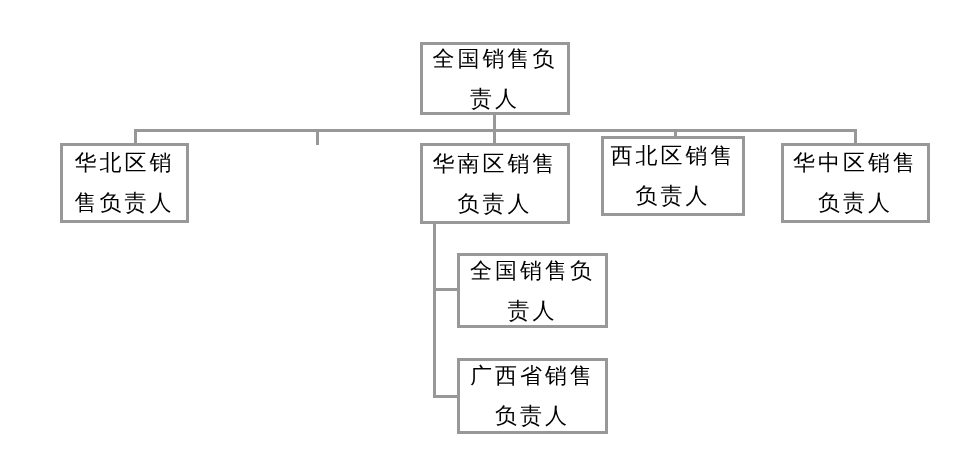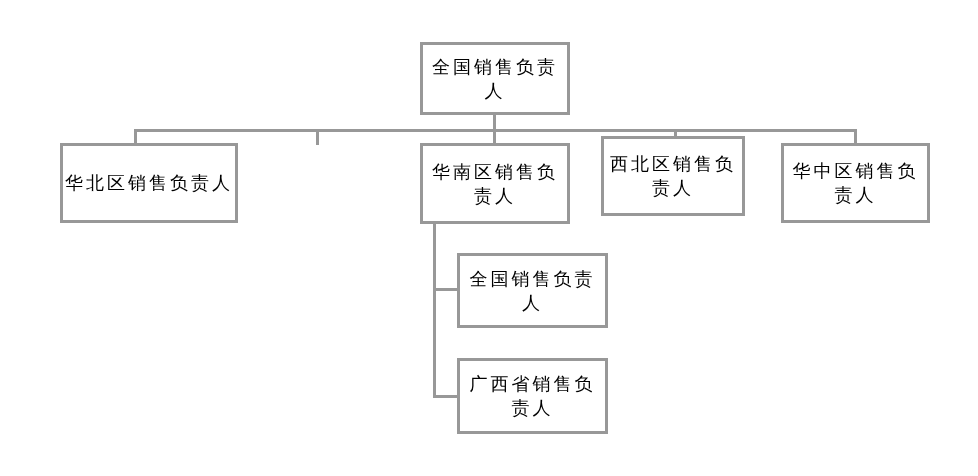--- a/index.html
+++ b/index.html
@@ -25,34 +25,34 @@
     border: 3px solid var(--node-border);
     background: var(--bg);
     display: flex;
     align-items: center;
     justify-content: center;
     text-align: center;
   }
   .node-label {
     display: block;
     width: 100%;
-    font-size: 18px;
-    line-height: 24px;
+    font-size: 22px;
+    line-height: 40px;
     letter-spacing: 3px;
     color: var(--text);
     word-break: break-all;
     overflow-wrap: anywhere;
   }
   .line {
     position: absolute;
     background: var(--connector);
   }
   
   .n-national  { left: 420px; top: 42px;  width: 150px; height: 73px; }
-  .n-north     { left: 60px;  top: 143px; width: 178px; height: 80px; }
+  .n-north     { left: 60px;  top: 143px; width: 129px; height: 80px; }
   .n-east      { left: 242px; top: 143px; width: 150px; height: 80px; }
   .n-south     { left: 420px; top: 143px; width: 150px; height: 81px; }
   .n-northwest { left: 601px; top: 136px; width: 144px; height: 80px; }
   .n-central   { left: 781px; top: 143px; width: 149px; height: 80px; }
   .n-guangdong { left: 457px; top: 253px; width: 151px; height: 75px; }
   .n-guangxi   { left: 457px; top: 358px; width: 151px; height: 76px; }
   
   .c-root-drop { left: 493px; top: 113px; width: 3px;   height: 18px; }
   .c-main-h    { left: 134px; top: 129px; width: 723px; height: 3px;  }
   .c-drop-1    { left: 134px; top: 130px; width: 3px;   height: 15px; }

